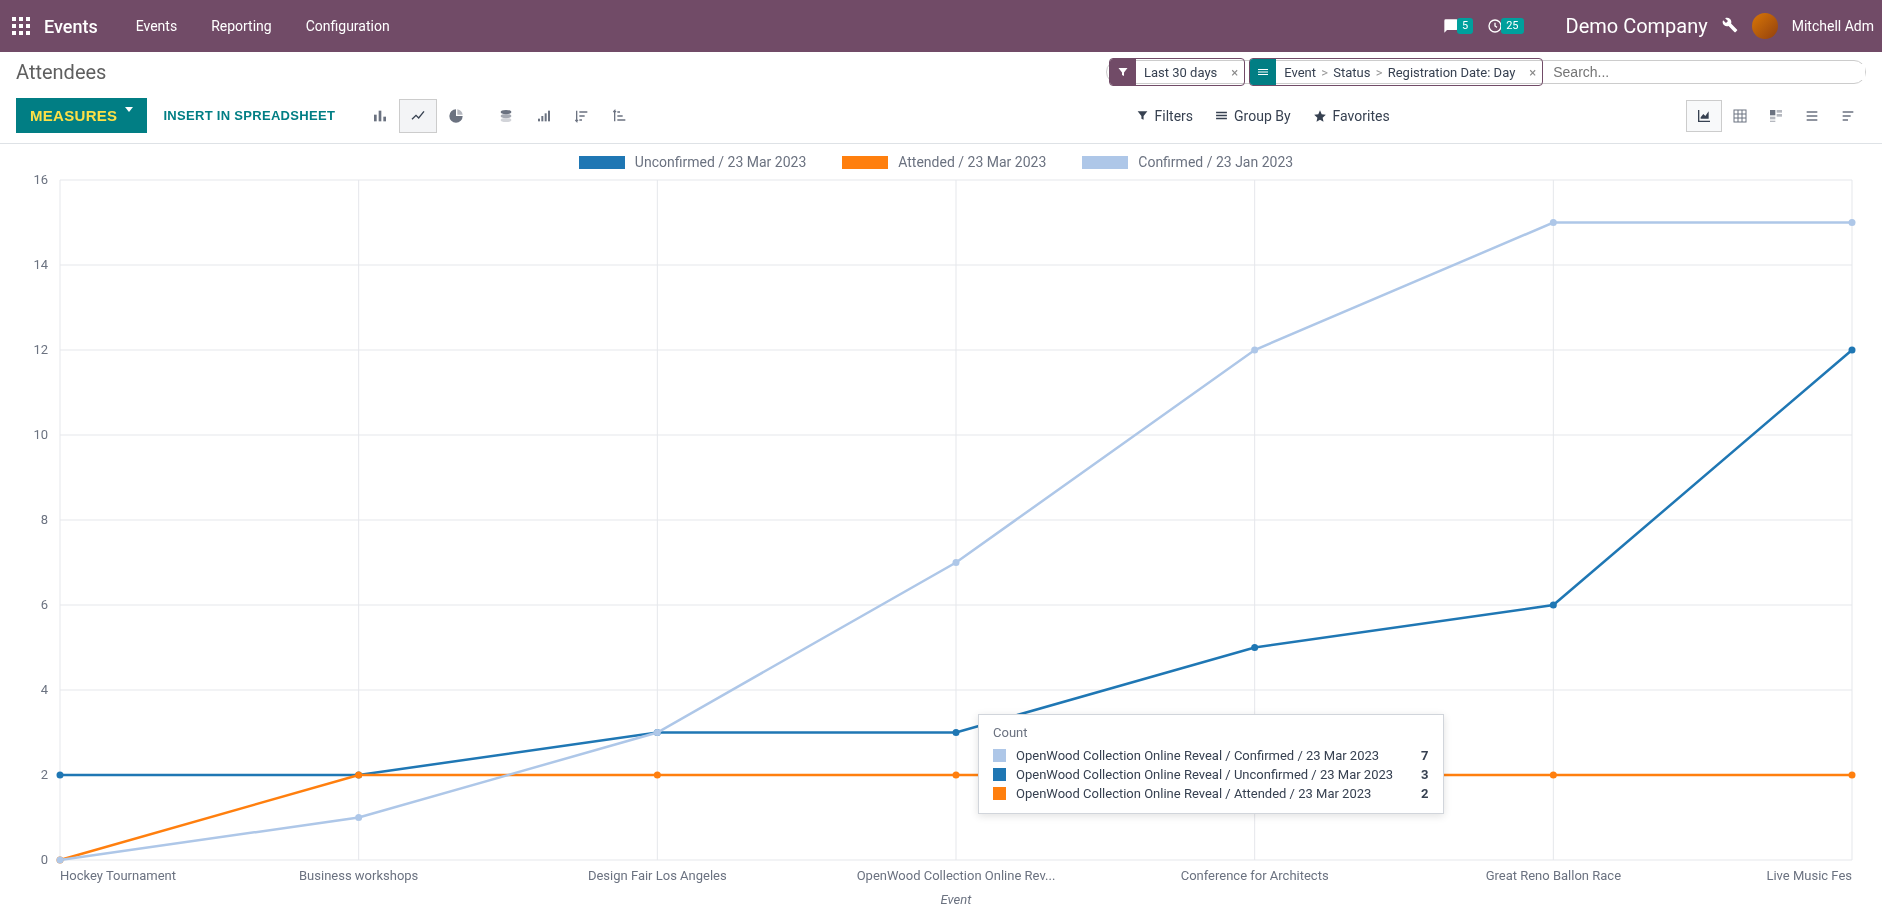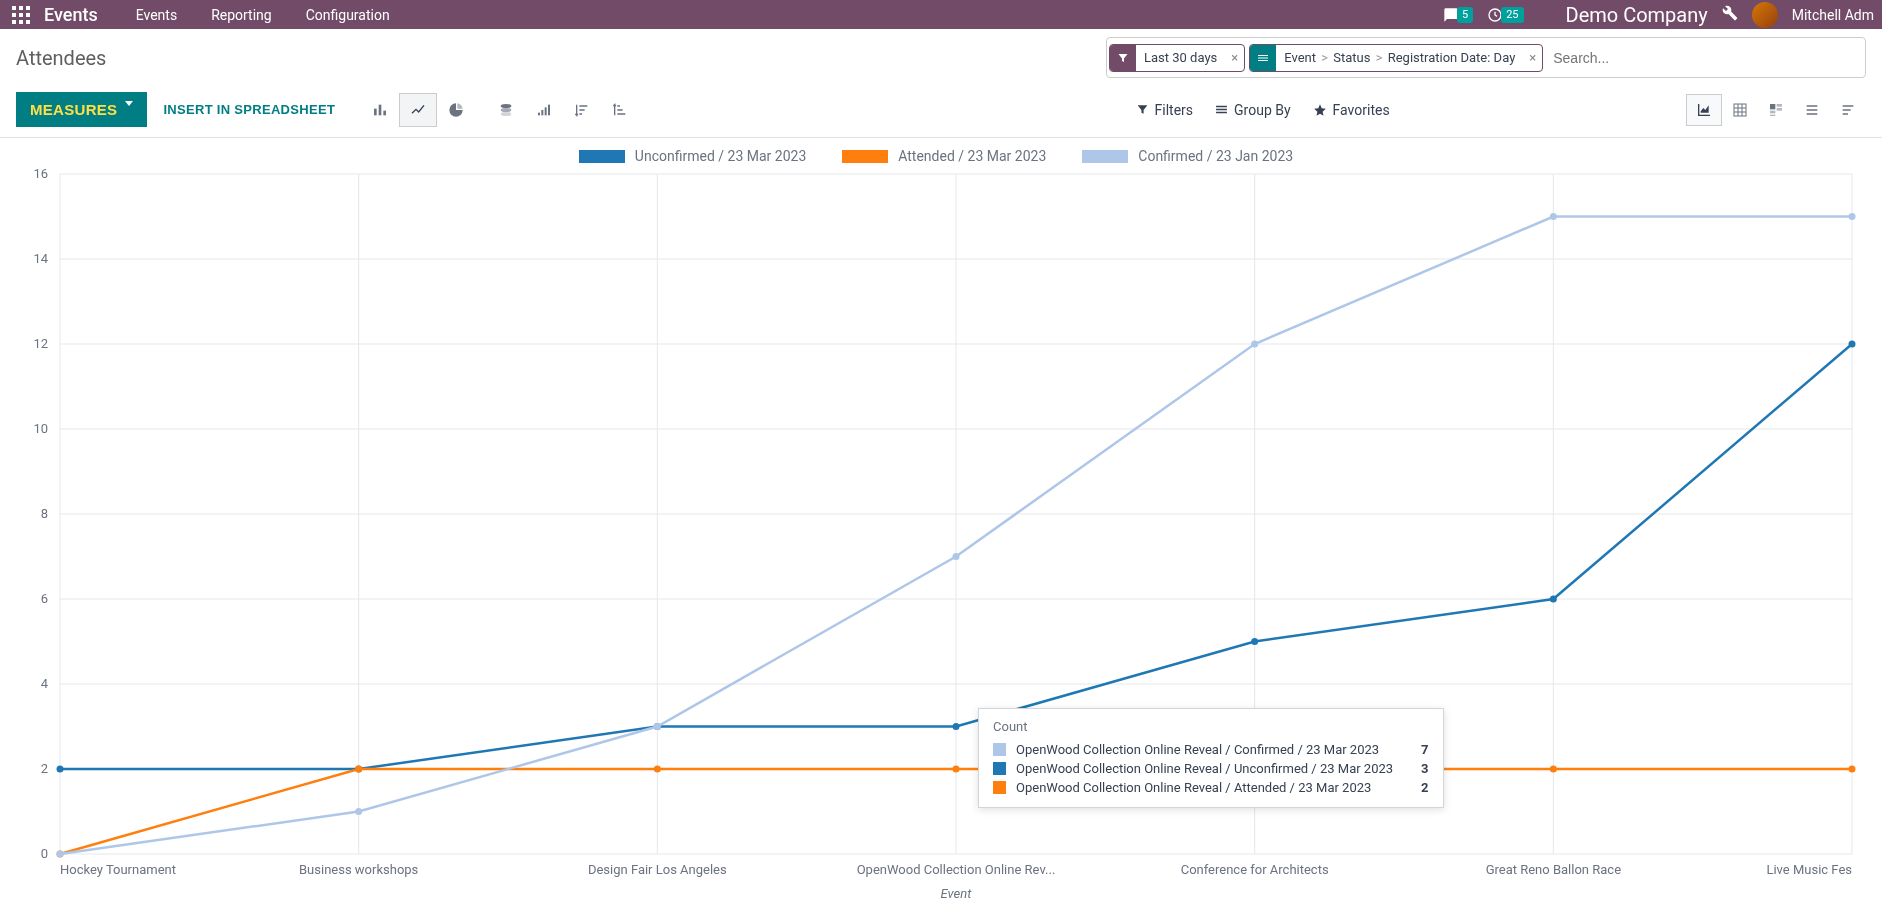--- a/index.html
+++ b/index.html
@@ -1,34 +1,34 @@
 <!DOCTYPE html>
 <html><head>
 <meta charset="utf-8">
 <style>
   * { box-sizing: border-box; margin: 0; padding: 0; }
   body { font-family: -apple-system, BlinkMacSystemFont, "Segoe UI", Roboto, Helvetica, Arial, sans-serif; font-size: 13px; color: #374151; overflow: hidden; width: 1882px; height: 921px; }
   
   
-  .navbar { background: #714B67; color: #fff; height: 29px; display: flex; align-items: center; padding: 0 8px; }
+  .navbar { background: #714B67; color: #fff; height: 52px; display: flex; align-items: center; padding: 0 8px; }
   .nav-left { display: flex; align-items: center; gap: 6px; }
   .apps-grid { width: 18px; height: 18px; display: inline-block; margin: 0 8px 0 4px; }
   .apps-grid svg { fill: #fff; }
   .brand { font-size: 18px; font-weight: 500; margin-right: 18px; }
   .nav-link { color: #fff; padding: 0 14px; font-size: 14px; cursor: pointer; }
   .nav-right { margin-left: auto; display: flex; align-items: center; gap: 14px; }
   .nav-icon-badge { position: relative; display: flex; align-items: center; }
   .nav-badge { background: #00A09D; color: #fff; font-size: 11px; padding: 0 5px; border-radius: 3px; margin-left: -2px; line-height: 16px; }
   .avatar { width: 26px; height: 26px; border-radius: 50%; background: linear-gradient(135deg,#d97706,#92400e); display:inline-block; }
   
   
   .control-panel { border-bottom: 1px solid #dee2e6; }
   .cp-top { display: flex; align-items: center; padding: 8px 16px 8px 16px; }
   .breadcrumb-title { font-size: 20px; color: #5f5f5f; }
-  .search-area { margin-left: auto; display: flex; align-items: center; border: 1px solid #ccc; border-radius: 4px; height: 41px; min-width: 760px; background:#fff; }
+  .search-area { margin-left: auto; display: flex; align-items: center; border: 1px solid #ccc; border-radius: 13px; height: 24px; min-width: 760px; background:#fff; }
   .facet { display: flex; align-items: center; border: 1px solid #714B67; border-radius: 4px; margin: 2px; height: 28px; overflow: hidden; font-size: 13px; }
   .facet-icon { background: #714B67; color: #fff; width: 26px; height: 100%; display: flex; align-items: center; justify-content: center; }
   .facet-icon.green { background: #017e84; }
   .facet-text { padding: 0 8px; color: #374151; white-space: nowrap; }
   .facet-sep { color: #999; padding: 0 2px; }
   .facet-close { padding: 0 6px; color: #888; cursor: pointer; }
   .search-input { border: none; outline: none; padding: 0 8px; flex: 1; font-size: 14px; }
   
   .cp-bottom { display: flex; align-items: center; padding: 6px 16px 10px 16px; }
   .measures-btn { background: #017e84; color: #fde047; border: none; padding: 9px 14px; font-size: 15px; font-weight: 600; letter-spacing: .3px; display: flex; align-items: flex-start; gap: 8px; cursor:pointer; }

